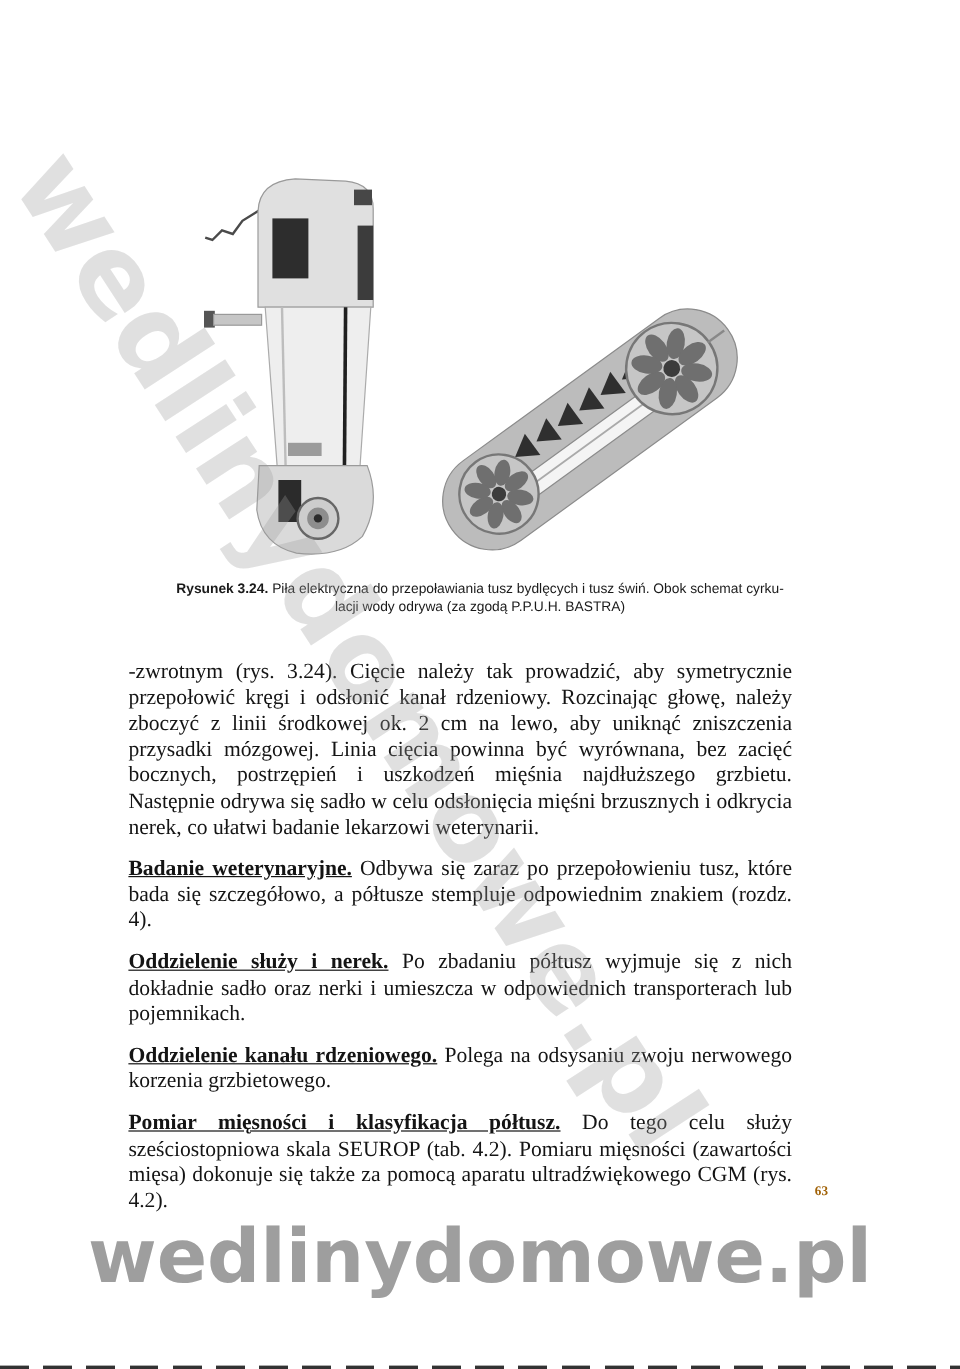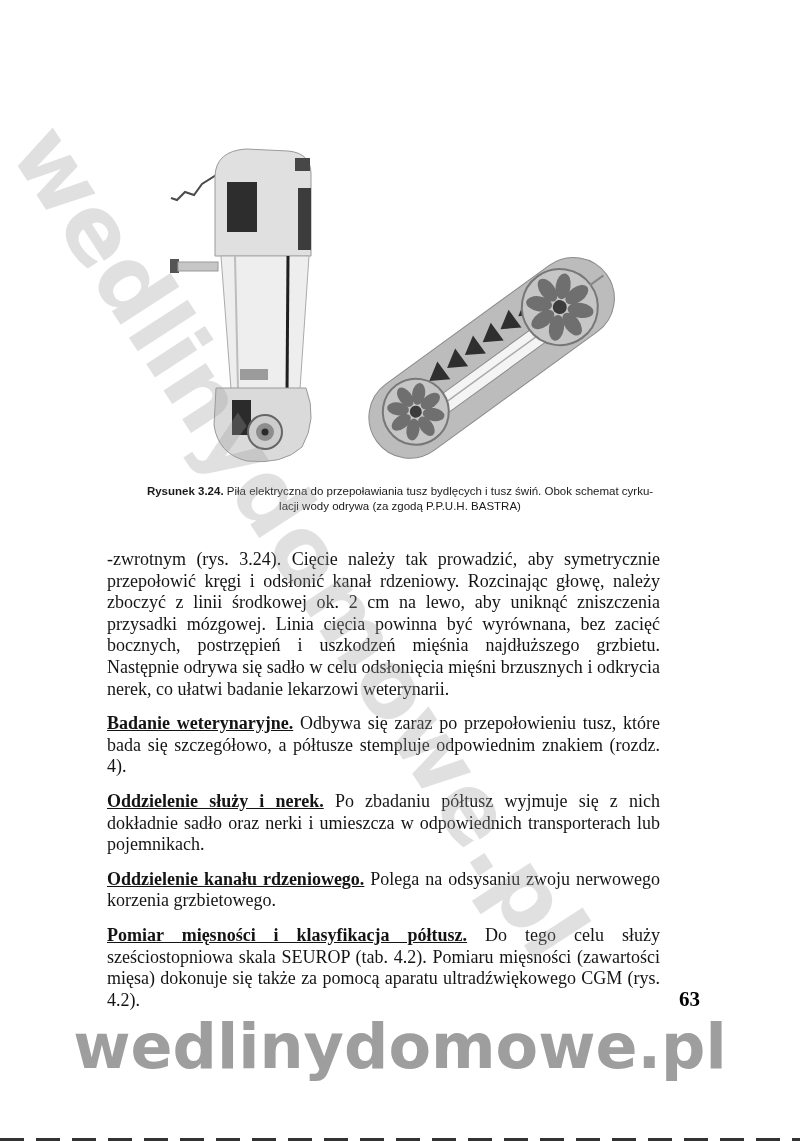--- a/index.html
+++ b/index.html
@@ -6,21 +6,21 @@
   body{width:800px;height:1141px;position:relative;overflow:hidden;background:#ffffff;font-family:"Liberation Serif",serif;}
   .page{position:absolute;inset:0;background:#ffffff;}
   .figure-area{position:absolute;left:0;top:138px;width:800px;height:342px;z-index:1;}
   .caption{position:absolute;left:108px;top:484px;width:584px;text-align:center;
            font-family:"Liberation Sans",sans-serif;font-size:11.5px;line-height:14.5px;color:#1a1a1a;z-index:2;}
   .caption .cap-label{font-weight:bold;}
   .body-text{position:absolute;left:107px;top:549px;width:553px;font-size:18px;line-height:21.6px;
              color:#141414;text-align:justify;z-index:2;}
   .para{margin:0 0 13px 0;}
   .lead{font-weight:bold;text-decoration:underline;}
-  .page-number{position:absolute;left:679px;top:987px;font-size:21px;font-weight:bold;color:#000000;z-index:2;}
+  .page-number{position:absolute;left:679px;top:987px;font-size:11px;font-weight:bold;color:#a16207;z-index:2;}
   .wm-bottom{position:absolute;left:0;top:1010px;width:800px;text-align:center;
              font-family:"DejaVu Sans",sans-serif;font-weight:bold;font-size:62px;color:#8e8e8e;opacity:.85;
              pointer-events:none;z-index:3;}
   .wm-diag{position:absolute;left:80px;top:106px;font-family:"DejaVu Sans",sans-serif;font-weight:bold;
            font-size:92px;color:#9c9c9c;opacity:.30;transform:rotate(57deg);transform-origin:0 0;
            white-space:nowrap;pointer-events:none;z-index:4;}
   .scan-line{position:absolute;left:0;bottom:0;width:100%;height:3px;opacity:.9;
              background:repeating-linear-gradient(90deg,#1c1c1c 0 24px,transparent 24px 36px);z-index:2;}
 </style>
 </head>

